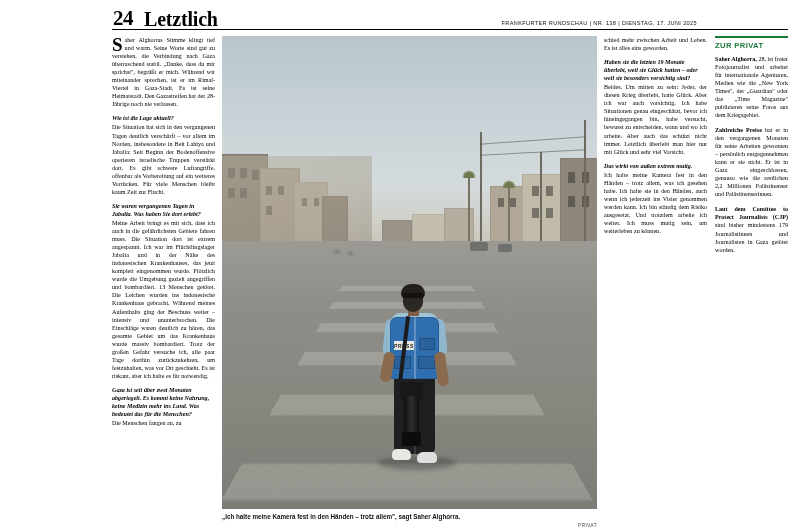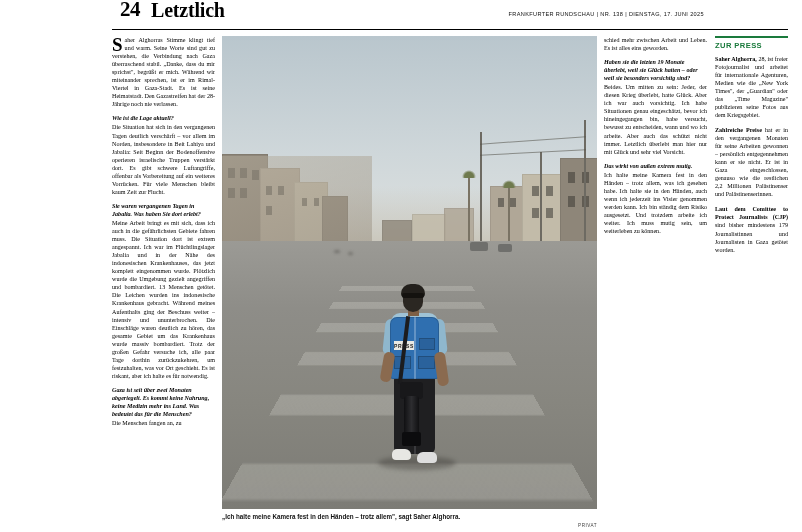--- a/index.html
+++ b/index.html
@@ -15,26 +15,26 @@
   .page {
     position: relative;
     width: 802px;
     height: 532px;
     padding: 0;
   }
 
   
   .masthead {
     position: absolute;
-    left: 8px; top: 0;
+    left: 1px; top: 0;
     width: 710px;
     height: 30px;
     display: flex;
     align-items: flex-end;
-    padding: 0 14px 10px 112px;
+    padding: 0 14px 1px 112px;
   }
   .page-number {
     font-family: "Liberation Serif", serif;
     font-size: 21px;
     font-weight: 700;
     letter-spacing: -0.5px;
     line-height: 1;
     margin-right: 11px;
   }
   .section-title {
@@ -396,21 +396,21 @@
 
       <div class="q">Haben sie die letzten 19 Monate überlebt, weil sie Glück hatten – oder weil sie besonders vorsichtig sind?</div>
       <p>Beides. Um mitten zu sein: Jeder, der diesen Krieg überlebt, hatte Glück. Aber ich war auch vorsichtig. Ich habe Situationen genau eingeschätzt, bevor ich hineingegangen bin, habe versucht, bewusst zu entscheiden, wann und wo ich arbeite. Aber auch das schützt nicht immer. Letztlich überlebt man hier nur mit Glück und sehr viel Vorsicht.</p>
 
       <div class="q">Das wirkt von außen extrem mutig.</div>
       <p>Ich halte meine Kamera fest in den Händen – trotz allem, was ich gesehen habe. Ich halte sie in den Händen, auch wenn ich jederzeit ins Visier genommen werden kann. Ich bin ständig dem Risiko ausgesetzt. Und trotzdem arbeite ich weiter. Ich muss mutig sein, um weiterleben zu können.</p>
     </div>
 
     <div class="infobox">
       <div class="ib-rule"></div>
-      <div class="ib-title">ZUR PRESS</div>
+      <div class="ib-title">ZUR PRIVAT</div>
 
       <p class="ib-para">
         <b>Saher Alghorra,</b><span> 28, ist freier Fotojournalist und arbeitet für internationale Agenturen, Medien wie die „New York Times", der „Guardian" oder das „Time Magazine" publizieren seine Fotos aus dem Kriegsgebiet.</span>
       </p>
       <p class="ib-para">
         <b>Zahlreiche Preise</b><span> hat er in den vergangenen Monaten für seine Arbeiten gewonnen – persönlich entgegennehmen kann er sie nicht. Er ist in Gaza eingeschlossen, genauso wie die restlichen 2,2 Millionen Palästinenser und Palästinenserinnen.</span>
       </p>
       <p class="ib-para">
         <b>Laut dem Comittee to Protect Journalists (CJP)</b><span> sind bisher mindestens 179 Journalistinnen und Journalisten in Gaza getötet worden.</span>
       </p>

